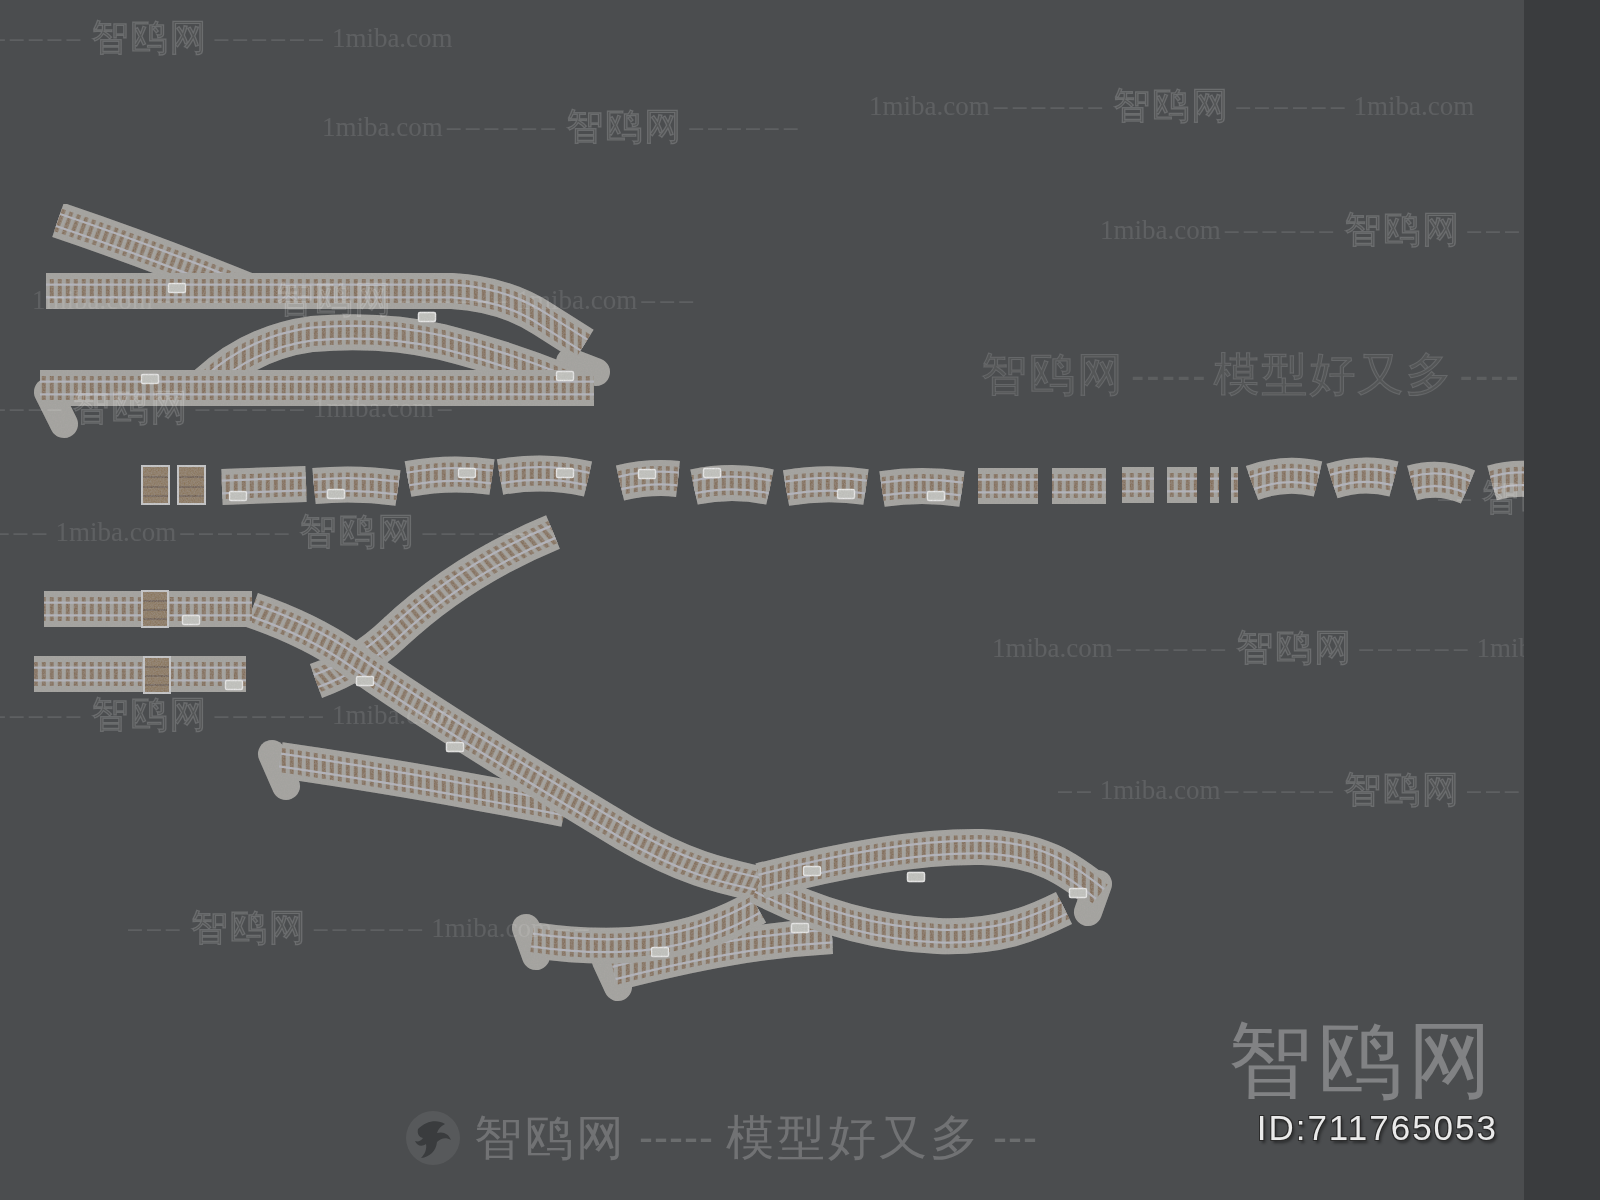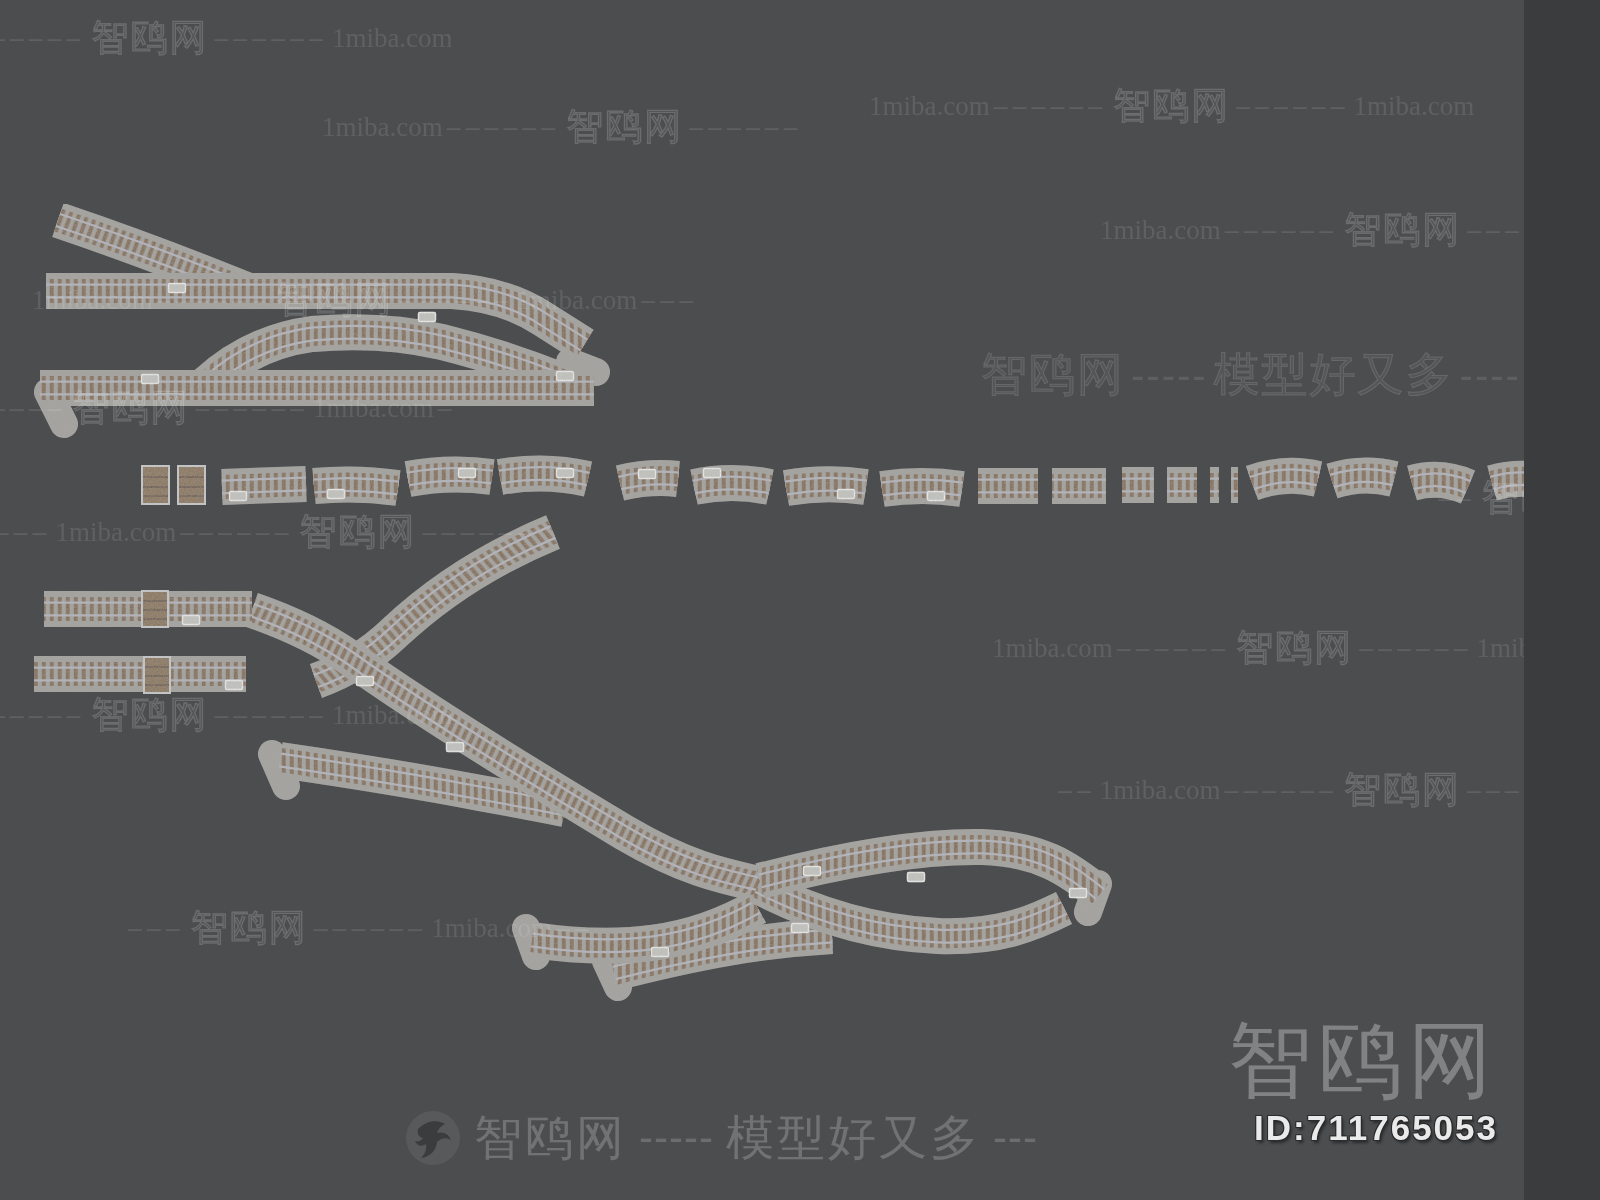--- a/index.html
+++ b/index.html
@@ -29,21 +29,21 @@
   .wm-big .dash{font-size:40px;letter-spacing:2px;color:rgba(255,255,255,0.10);}
 
   
   .footer{position:absolute;left:404px;top:1106px;display:flex;align-items:center;gap:12px;}
   .f-cn{font-size:48px;letter-spacing:3px;color:rgba(255,255,255,0.21);}
   .f-dash{font-size:42px;color:rgba(255,255,255,0.18);letter-spacing:1px;}
 
   
   .corner{position:absolute;right:26px;top:1018px;text-align:right;}
   .c-brand{font-size:84px;letter-spacing:6px;color:rgba(255,255,255,0.30);line-height:1.0;}
-  .c-id{margin-top:6px;font-size:35px;font-weight:bold;letter-spacing:2px;color:#eaeaea;
+  .c-id{margin-top:6px;font-size:35px;font-weight:normal;letter-spacing:2px;color:#eaeaea;
         text-shadow:1px 1px 0 #2b2b2b,-1px -1px 0 #2b2b2b,1px -1px 0 #2b2b2b,
                     -1px 1px 0 #2b2b2b,2px 3px 3px rgba(0,0,0,0.45);}
 </style>
 </head>
 <body>
 
 <div class="stage">
 
   <svg width="1600" height="1200" viewBox="0 0 1600 1200">
     <defs>

